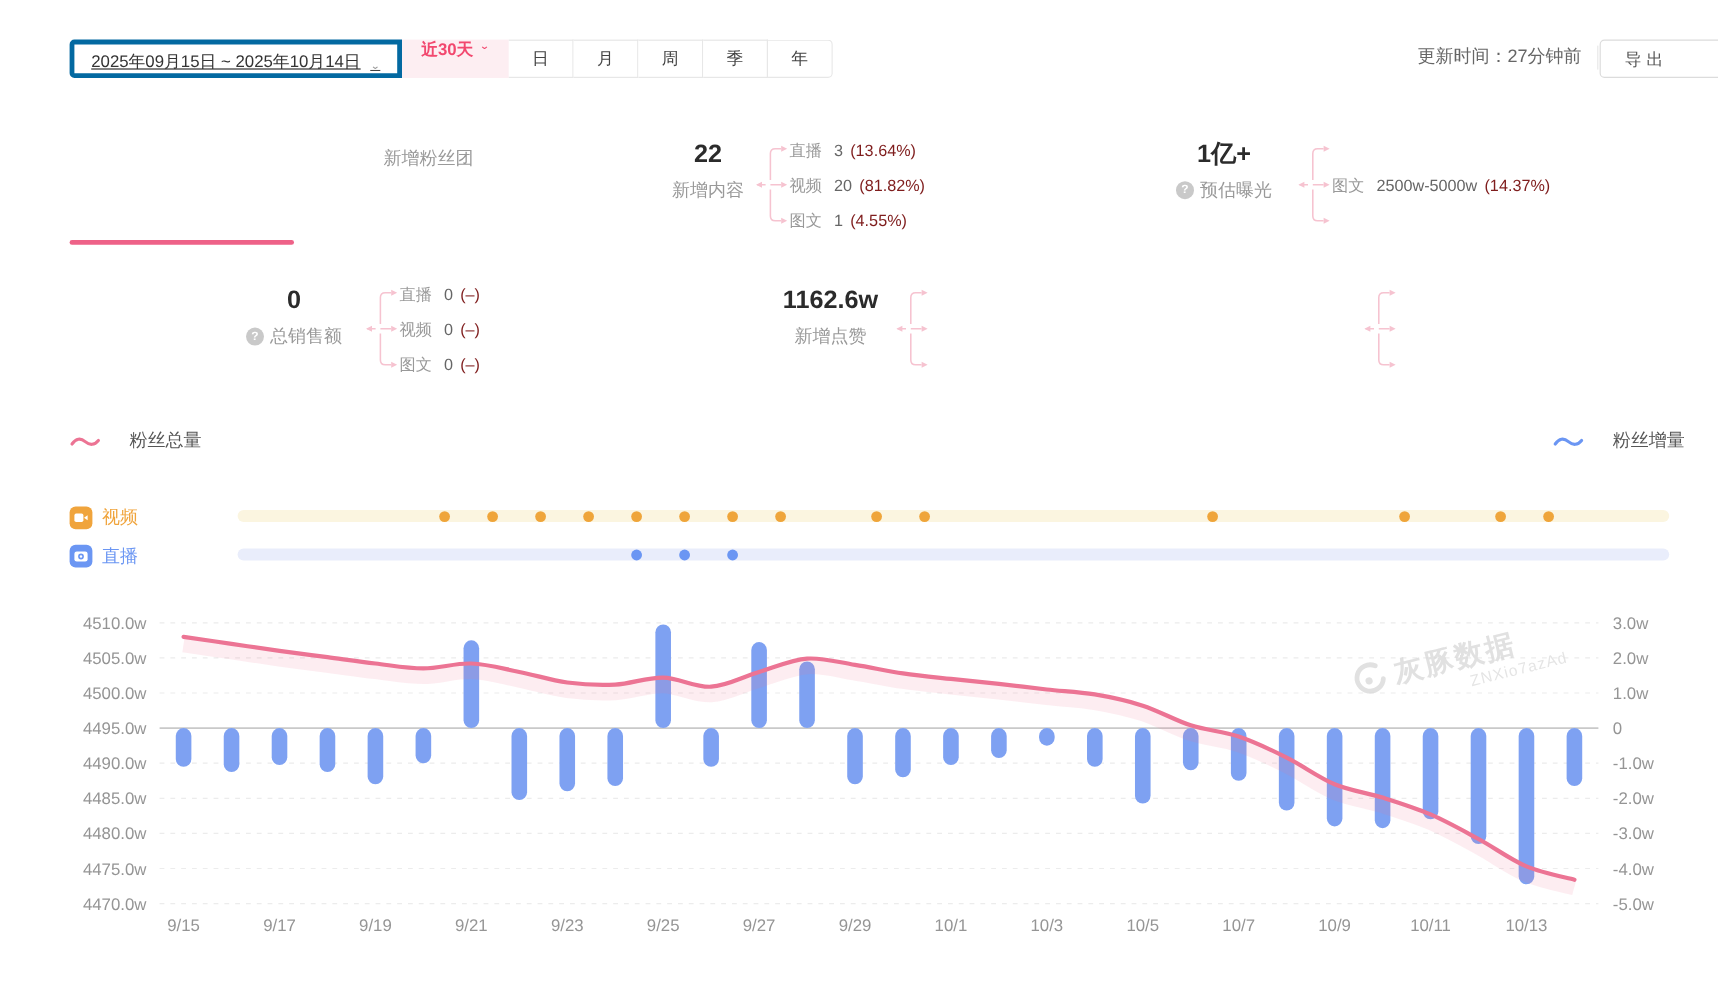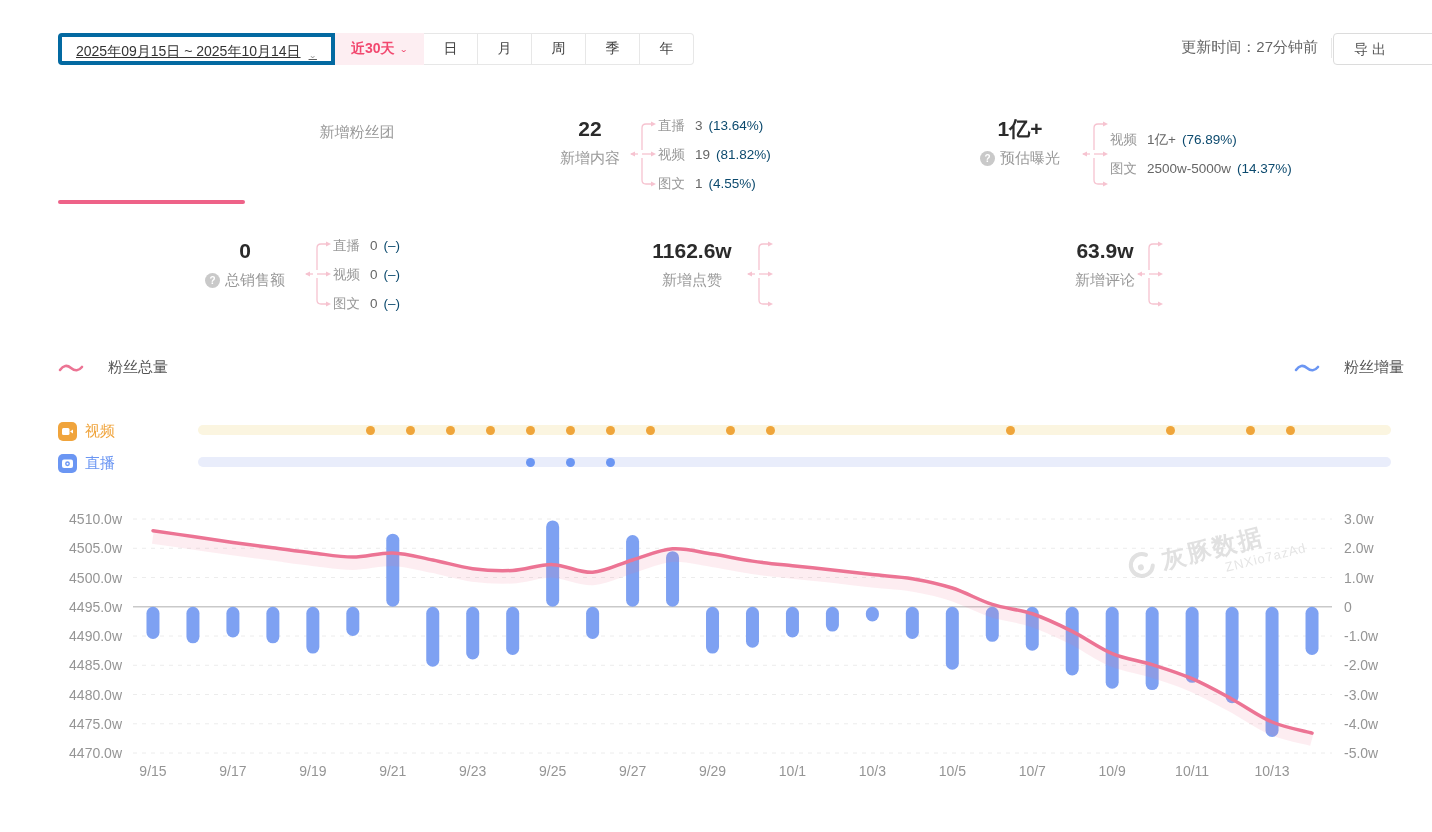--- a/index.html
+++ b/index.html
@@ -5,21 +5,21 @@
   * { margin:0; padding:0; box-sizing:border-box; }
   html,body { background:#fff; }
   body { font-family:"Liberation Sans","DejaVu Sans",sans-serif; color:#333; }
   #stage { position:relative; width:1432px; height:832px; background:#fff; overflow:hidden; }
 
   
   .toolbar { position:absolute; left:58px; top:33px; height:32px; display:flex; align-items:stretch; }
   .date-box { display:flex; align-items:flex-end; gap:8px; padding:0 14px; border:4px solid #0369a1;
               border-radius:4px 0 0 4px; font-size:14px; color:#333; background:#fff; cursor:pointer;text-decoration:underline; }
   .chev { font-size:10px; color:#999; transform:scaleY(.8); }
-  .quick-range { display:flex; align-items:center; gap:5px; padding:0 16px; background:#fdeef2;
+  .quick-range { display:flex; align-items:flex-start; gap:5px; padding:0 16px; background:#fdeef2;
                  color:#f2486f; font-size:14px; font-weight:bold; cursor:pointer; }
   .quick-range .chev { color:#f2486f; }
   .tabs { display:flex; }
   .tab { width:54px; display:flex; align-items:center; justify-content:center; font-size:14px; color:#444;
          border:1px solid #e7e7e7; border-left:none; background:#fff; cursor:pointer; }
   .tab:last-child { border-radius:0 4px 4px 0; }
   .update-time { position:absolute; top:38px; right:114px; font-size:15px; color:#666; white-space:nowrap; }
   .tb-divider { position:absolute; top:38px; right:100px; width:1px; height:20px; background:#e8e8e8; }
   .export-btn { position:absolute; top:33px; left:1333px; width:112px; height:32px; border:1px solid #dcdcdc;
                 border-radius:4px; background:#fff; font-size:14px; color:#555; letter-spacing:4px;
@@ -31,21 +31,21 @@
   .stat-lbl { margin-top:7px; font-size:15px; color:#999; display:flex; align-items:center; justify-content:center; gap:5px; }
   .stat-lbl.dark { color:#555; }
   .sel-underline { position:absolute; left:58px; top:200px; width:187px; height:4px; border-radius:2px; background:#ee6288; }
   .help-ico { display:inline-flex; width:15px; height:15px; border-radius:50%; background:#c9c9c9; color:#fff;
               font-size:10px; font-weight:bold; align-items:center; justify-content:center; }
   .breakdown { position:absolute; display:flex; align-items:center; }
   .bk-rows { display:flex; flex-direction:column; }
   .bk-row { height:29px; line-height:29px; font-size:13.5px; white-space:nowrap; }
   .bk-name { color:#999; margin-right:10px; }
   .bk-val { color:#666; margin-right:6px; }
-  .bk-pct { color:#0c4a6e; }
+  .bk-pct { color:#7f1d1d; }
   .bracket { flex:0 0 30px; }
 
   
   .legend { position:absolute; top:358px; display:flex; align-items:center; gap:24px; font-size:15px; color:#555; cursor:pointer; }
 
   
   .tl-row { position:absolute; left:58px; height:20px; display:flex; align-items:center; gap:8px; }
   .tl-ico { width:19px; height:19px; border-radius:5px; display:flex; align-items:center; justify-content:center; }
   .tl-label { font-size:15px; }
   .tl-track { position:absolute; left:140px; width:1193px; height:10px; border-radius:5px; top:4px; }
@@ -111,21 +111,21 @@
       </g>
       <g fill="#f6c3d0">
         <polygon points="7,41.5 2,44 7,46.5"></polygon>
           <polygon points="23,11.5 28,14 23,16.5"></polygon>
         <polygon points="23,41.5 28,44 23,46.5"></polygon>
           <polygon points="23,71.5 28,74 23,76.5"></polygon>
       </g>
     </svg>
     <div class="bk-rows">
       <div class="bk-row"><span class="bk-name">直播</span><span class="bk-val">3</span><span class="bk-pct">(13.64%)</span></div>
-      <div class="bk-row"><span class="bk-name">视频</span><span class="bk-val">19</span><span class="bk-pct">(81.82%)</span></div>
+      <div class="bk-row"><span class="bk-name">视频</span><span class="bk-val">20</span><span class="bk-pct">(81.82%)</span></div>
       <div class="bk-row"><span class="bk-name">图文</span><span class="bk-val">1</span><span class="bk-pct">(4.55%)</span></div>
     </div>
   </div>
 
   <div class="stat-main" style="left:940px; top:116px; width:160px;">
     <div class="stat-num">1亿+</div>
     <div class="stat-lbl">
         <span class="help-ico">?</span>
         <span>预估曝光</span>
       </div>
@@ -139,21 +139,20 @@
           <path d="M14,48 V70 Q14,74 18,74 H23"></path>
       </g>
       <g fill="#f6c3d0">
         <polygon points="7,41.5 2,44 7,46.5"></polygon>
           <polygon points="23,11.5 28,14 23,16.5"></polygon>
         <polygon points="23,41.5 28,44 23,46.5"></polygon>
           <polygon points="23,71.5 28,74 23,76.5"></polygon>
       </g>
     </svg>
     <div class="bk-rows">
-      <div class="bk-row"><span class="bk-name">视频</span><span class="bk-val">1亿+</span><span class="bk-pct">(76.89%)</span></div>
       <div class="bk-row"><span class="bk-name">图文</span><span class="bk-val">2500w-5000w</span><span class="bk-pct">(14.37%)</span></div>
     </div>
   </div>
 
   <div class="stat-main" style="left:165px; top:238px; width:160px;">
     <div class="stat-num">0</div>
     <div class="stat-lbl">
         <span class="help-ico">?</span>
         <span>总销售额</span>
       </div>
@@ -194,24 +193,20 @@
       </g>
       <g fill="#f6c3d0">
         <polygon points="7,41.5 2,44 7,46.5"></polygon>
           <polygon points="23,11.5 28,14 23,16.5"></polygon>
         <polygon points="23,41.5 28,44 23,46.5"></polygon>
           <polygon points="23,71.5 28,74 23,76.5"></polygon>
       </g>
     </svg>
   </div>
 
-  <div class="stat-main" style="left:1025px; top:238px; width:160px;">
-    <div class="stat-num">63.9w</div>
-    <div class="stat-lbl">新增评论</div>
-  </div>
   <div class="breakdown" style="left:1135px; top:230px;">
     <svg class="bracket" width="30" height="88" viewBox="0 0 30 88">
       <g fill="none" stroke="#f6c3d0" stroke-width="1.3">
         <path d="M10,44 H3"></path>
           <path d="M14,40 V18 Q14,14 18,14 H23"></path>
           <path d="M14,44 H23"></path>
           <path d="M14,48 V70 Q14,74 18,74 H23"></path>
       </g>
       <g fill="#f6c3d0">
         <polygon points="7,41.5 2,44 7,46.5"></polygon>

